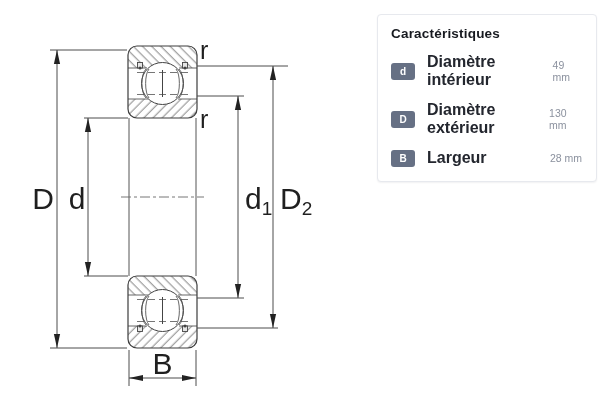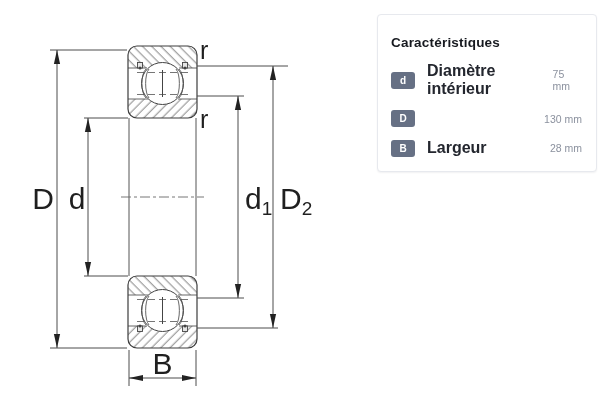--- a/index.html
+++ b/index.html
@@ -6,21 +6,21 @@
   body {
     width:609px; height:400px; position:relative; overflow:hidden;
     background:#ffffff; font-family:"Liberation Sans", sans-serif;
   }
   .diagram-wrap { position:absolute; left:0; top:0; width:375px; height:400px; }
   svg text { fill:#1f1f1f; font-family:"Liberation Sans", sans-serif; }
 
   .card {
     position:absolute; left:377px; top:14px; width:220px; box-sizing:border-box;
     background:#ffffff; border:1px solid #e7e9ee; border-radius:4px;
-    padding:20px 14px 12px 13px; box-shadow:0 1px 2px rgba(16,24,40,.06);
+    padding:11px 14px 12px 13px; box-shadow:0 1px 2px rgba(16,24,40,.06);
   }
   .card-title {
     font-size:13.5px; font-weight:bold; color:#16191f;
     letter-spacing:.2px; margin-bottom:12px;
   }
   .spec-row { display:flex; align-items:center; margin-bottom:12px; }
   .spec-row:last-child { margin-bottom:2px; }
   .badge {
     width:24px; height:17px; border-radius:3px; background:#667084;
     color:#ffffff; font-size:10px; font-weight:bold;
@@ -111,25 +111,26 @@
   <text x="162.5" y="374" font-size="30" text-anchor="middle">B</text>
 </svg>
 </div>
 
 <div class="card">
   <div class="card-title">Caractéristiques</div>
 
   <div class="spec-row">
     <span class="badge">d</span>
     <span class="spec-label">Diamètre intérieur</span>
-    <span class="spec-value">75 mm</span>
+    <span class="spec-value">49 mm</span>
   </div>
 
   <div class="spec-row">
     <span class="badge">D</span>
+    <span class="spec-label">Diamètre extérieur</span>
     <span class="spec-value">130 mm</span>
   </div>
 
   <div class="spec-row">
     <span class="badge">B</span>
     <span class="spec-label">Largeur</span>
     <span class="spec-value">28 mm</span>
   </div>
 </div>
 

